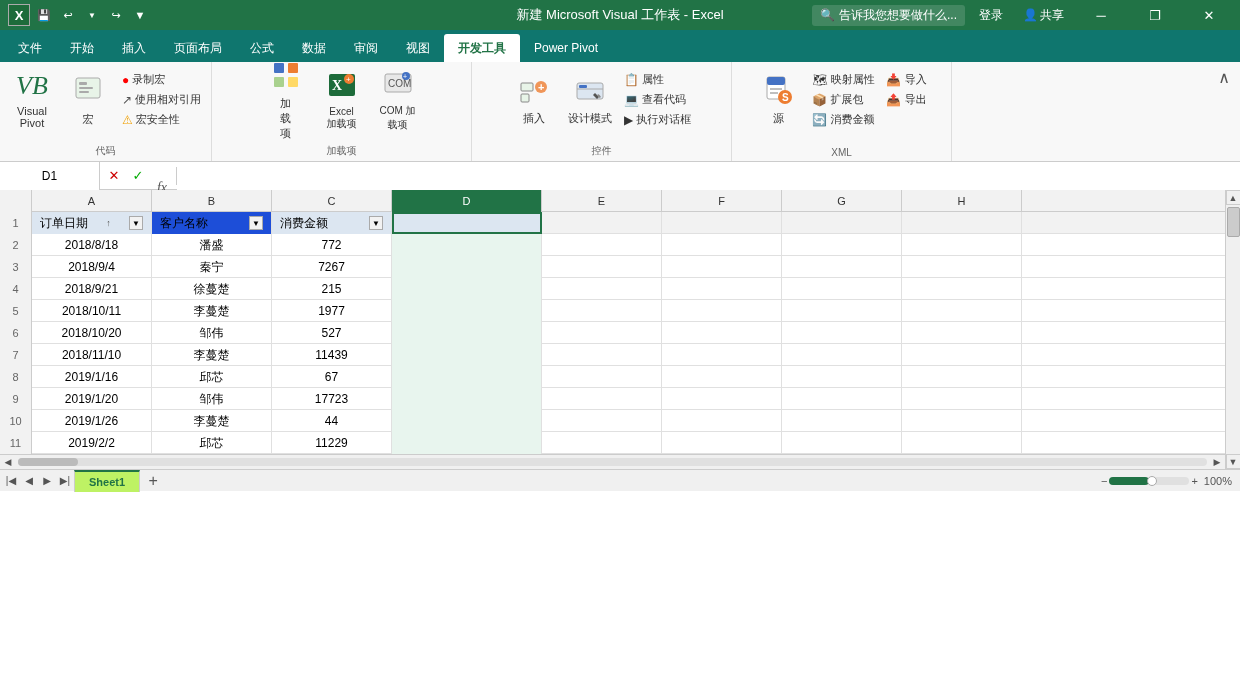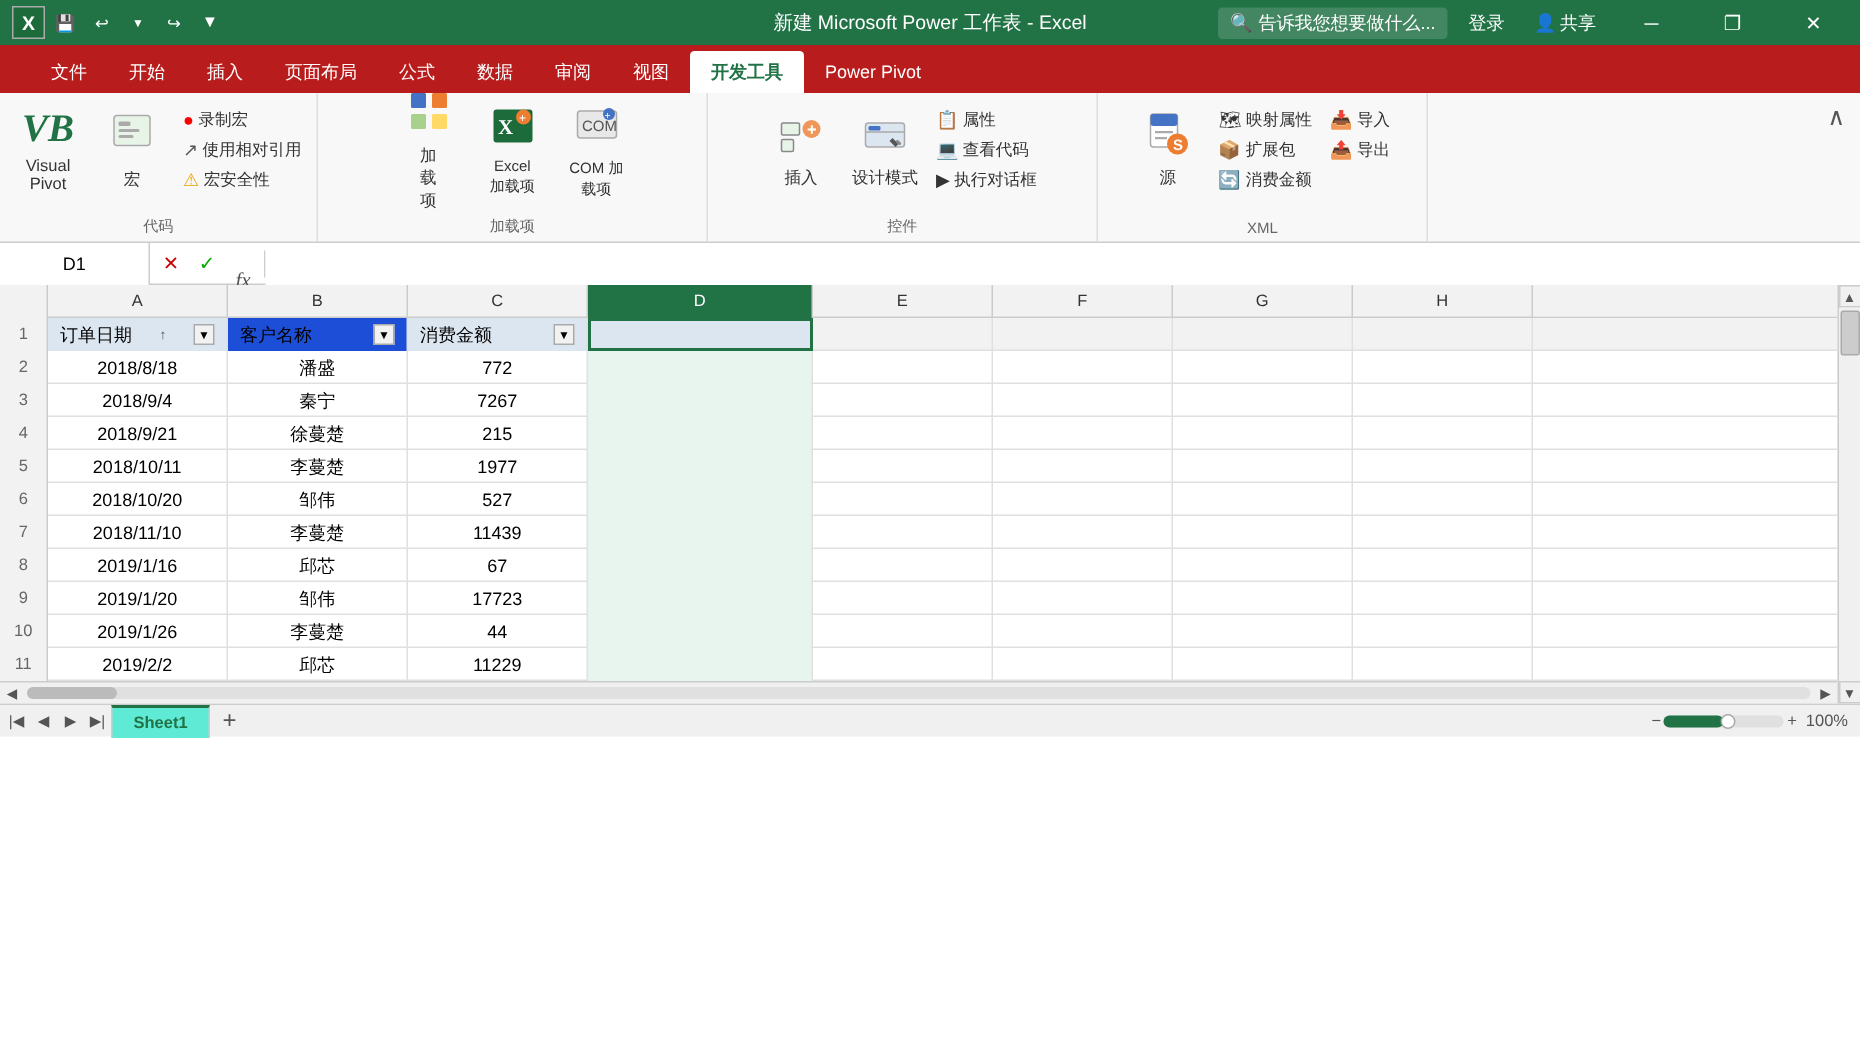--- a/index.html
+++ b/index.html
@@ -17,24 +17,24 @@
     }
     .title-bar-left { display: flex; align-items: center; gap: 4px; }
     .title-bar-right { display: flex; align-items: center; gap: 8px; }
     .title-bar-icon { width: 16px; height: 16px; display: flex; align-items: center; justify-content: center; font-size: 11px; cursor: pointer; }
     .title-bar-btn { width: 46px; height: 30px; display: flex; align-items: center; justify-content: center; cursor: pointer; font-size: 13px; }
     .qs-btn { width: 20px; height: 20px; display: flex; align-items: center; justify-content: center; cursor: pointer; font-size: 11px; }
 
     
     .ribbon-tabs {
       height: 32px;
-      background: #b91c1c;
+      background: #0f766e;
       display: flex;
       align-items: flex-end;
-      padding-left: 20px;
+      padding-left: 4px;
     }
     .ribbon-tab {
       height: 28px;
       padding: 0 14px;
       display: flex;
       align-items: center;
       font-size: 12px;
       color: white;
       cursor: pointer;
       border-radius: 3px 3px 0 0;
@@ -270,21 +270,21 @@
       display: flex;
       align-items: center;
       font-size: 11px;
       cursor: pointer;
       border: 1px solid #ccc;
       border-bottom: none;
       background: #f0f0f0;
       margin-right: 2px;
     }
     .sheet-tab.active {
-      background: #5eead4;
+      background: #bef264;
       color: #217346;
       font-weight: bold;
       border-top: 2px solid #217346;
     }
     .add-sheet-btn {
       width: 22px;
       height: 22px;
       display: flex;
       align-items: center;
       justify-content: center;
@@ -340,21 +340,21 @@
 
   <div class="title-bar">
     <div class="title-bar-left">
       <div class="title-bar-icon" style="background:#1d6b3a; border:1px solid #aaa; width:22px; height:22px; font-weight:bold; font-size:13px; color:white;">X</div>
       <div class="qs-btn" title="保存">💾</div>
       <div class="qs-btn">↩</div>
       <div class="qs-btn" style="font-size:8px;">▼</div>
       <div class="qs-btn">↪</div>
       <div class="qs-btn">▼</div>
     </div>
-    <div style="position:absolute; left:50%; transform:translateX(-50%); color:white; font-size:13px;">新建 Microsoft Power 工作表 - Excel</div>
+    <div style="position:absolute; left:50%; transform:translateX(-50%); color:white; font-size:13px;">新建 Microsoft Visual 工作表 - Excel</div>
     <div class="title-bar-right">
       <div style="background:rgba(255,255,255,0.15); border-radius:3px; padding:2px 8px; font-size:12px; cursor:pointer; display:flex; align-items:center; gap:4px;">
         <span>🔍</span>
         <span>告诉我您想要做什么...</span>
       </div>
       <div style="color:white; font-size:12px; cursor:pointer; padding:2px 6px;">登录</div>
       <div style="color:white; font-size:12px; cursor:pointer; padding:2px 6px; display:flex; align-items:center; gap:2px;">
         <span>👤</span>
         <span>共享</span>
       </div>
@@ -376,21 +376,21 @@
     <div class="ribbon-tab active">开发工具</div>
     <div class="ribbon-tab">Power Pivot</div>
   </div>
 
   <div class="ribbon-content">
 
     <div class="ribbon-group group-code">
       <div class="ribbon-group-content">
 
         <div class="ribbon-btn-large">
-          <div class="icon" style="font-size:26px; color:#217346; font-weight:bold; font-style:italic; font-family:serif;">VB</div>
+          <div class="icon" style="font-size:26px; color:#217346; font-weight:normal; font-style:italic; font-family:serif;">VB</div>
           <span>Visual Pivot</span>
         </div>
 
         <div class="ribbon-btn-large">
           <div class="icon" style="font-size:24px; color:#555;">
             <svg width="28" height="28" viewBox="0 0 28 28">
                 <rect x="2" y="4" width="24" height="20" rx="2" fill="#e8f4e8" stroke="#aaa" stroke-width="1"></rect>
                 <rect x="5" y="8" width="8" height="3" rx="1" fill="#aaa"></rect>
                 <rect x="5" y="13" width="14" height="2" rx="1" fill="#aaa"></rect>
                 <rect x="5" y="17" width="10" height="2" rx="1" fill="#aaa"></rect>

